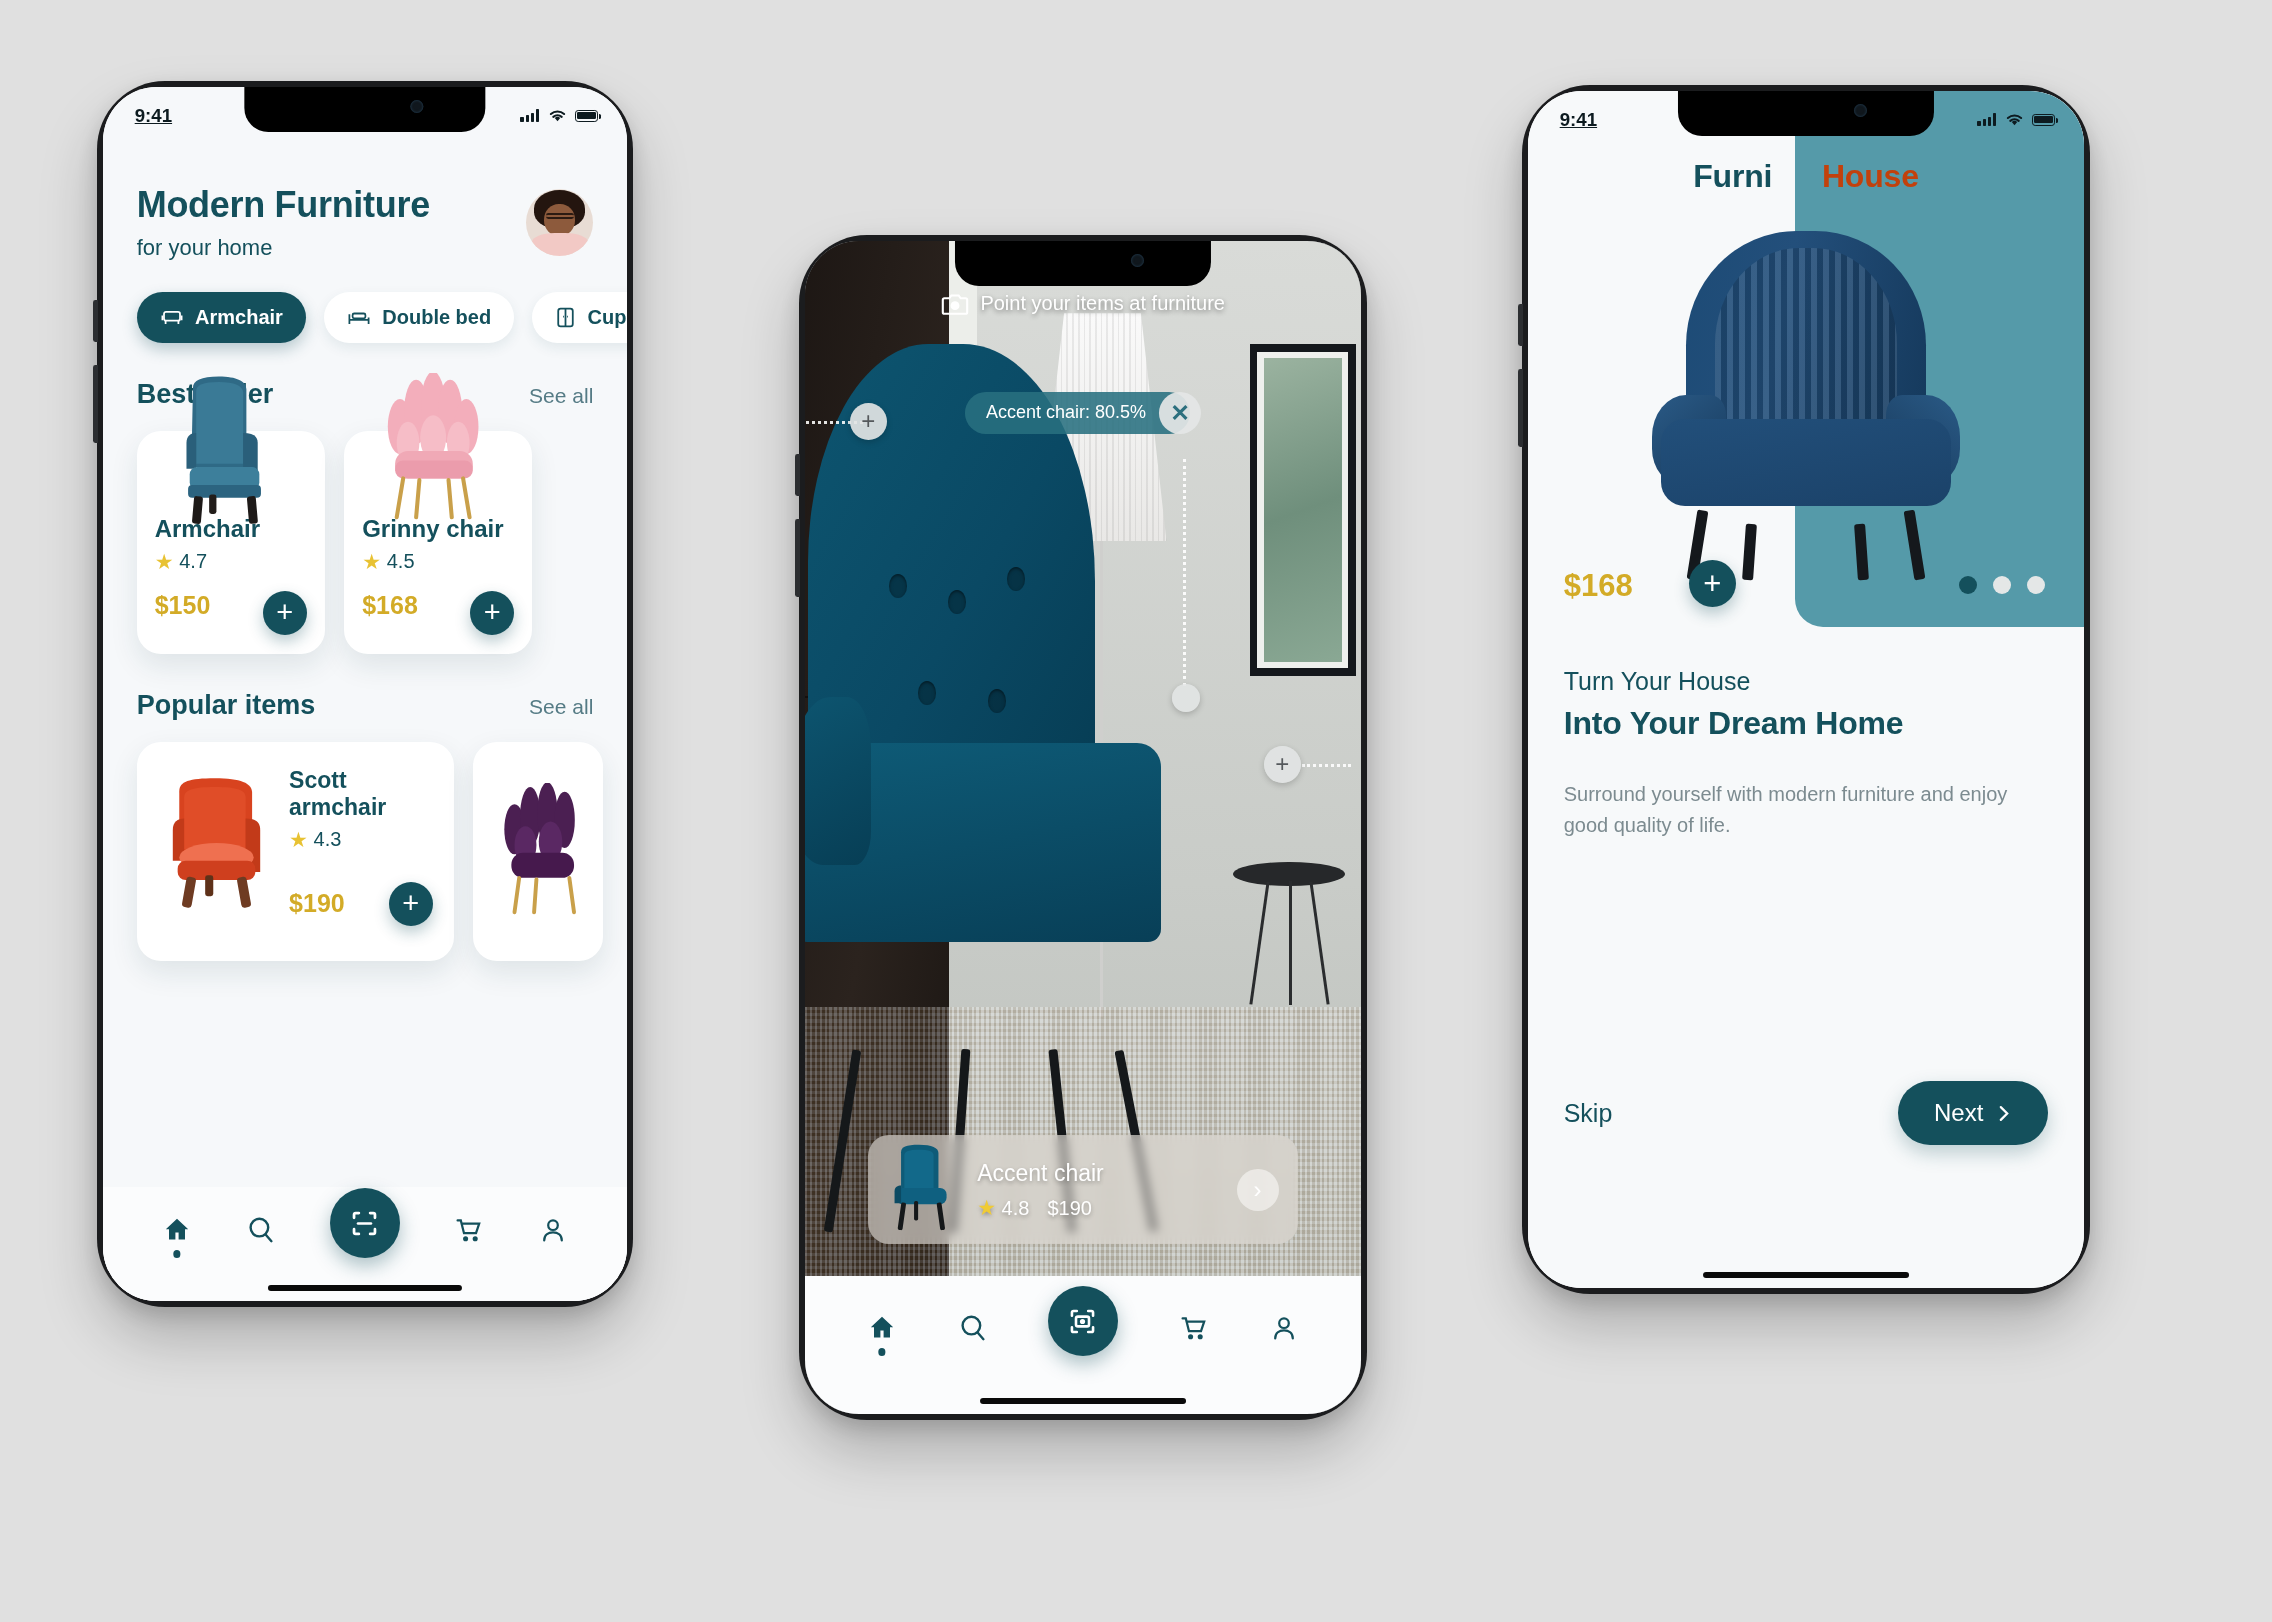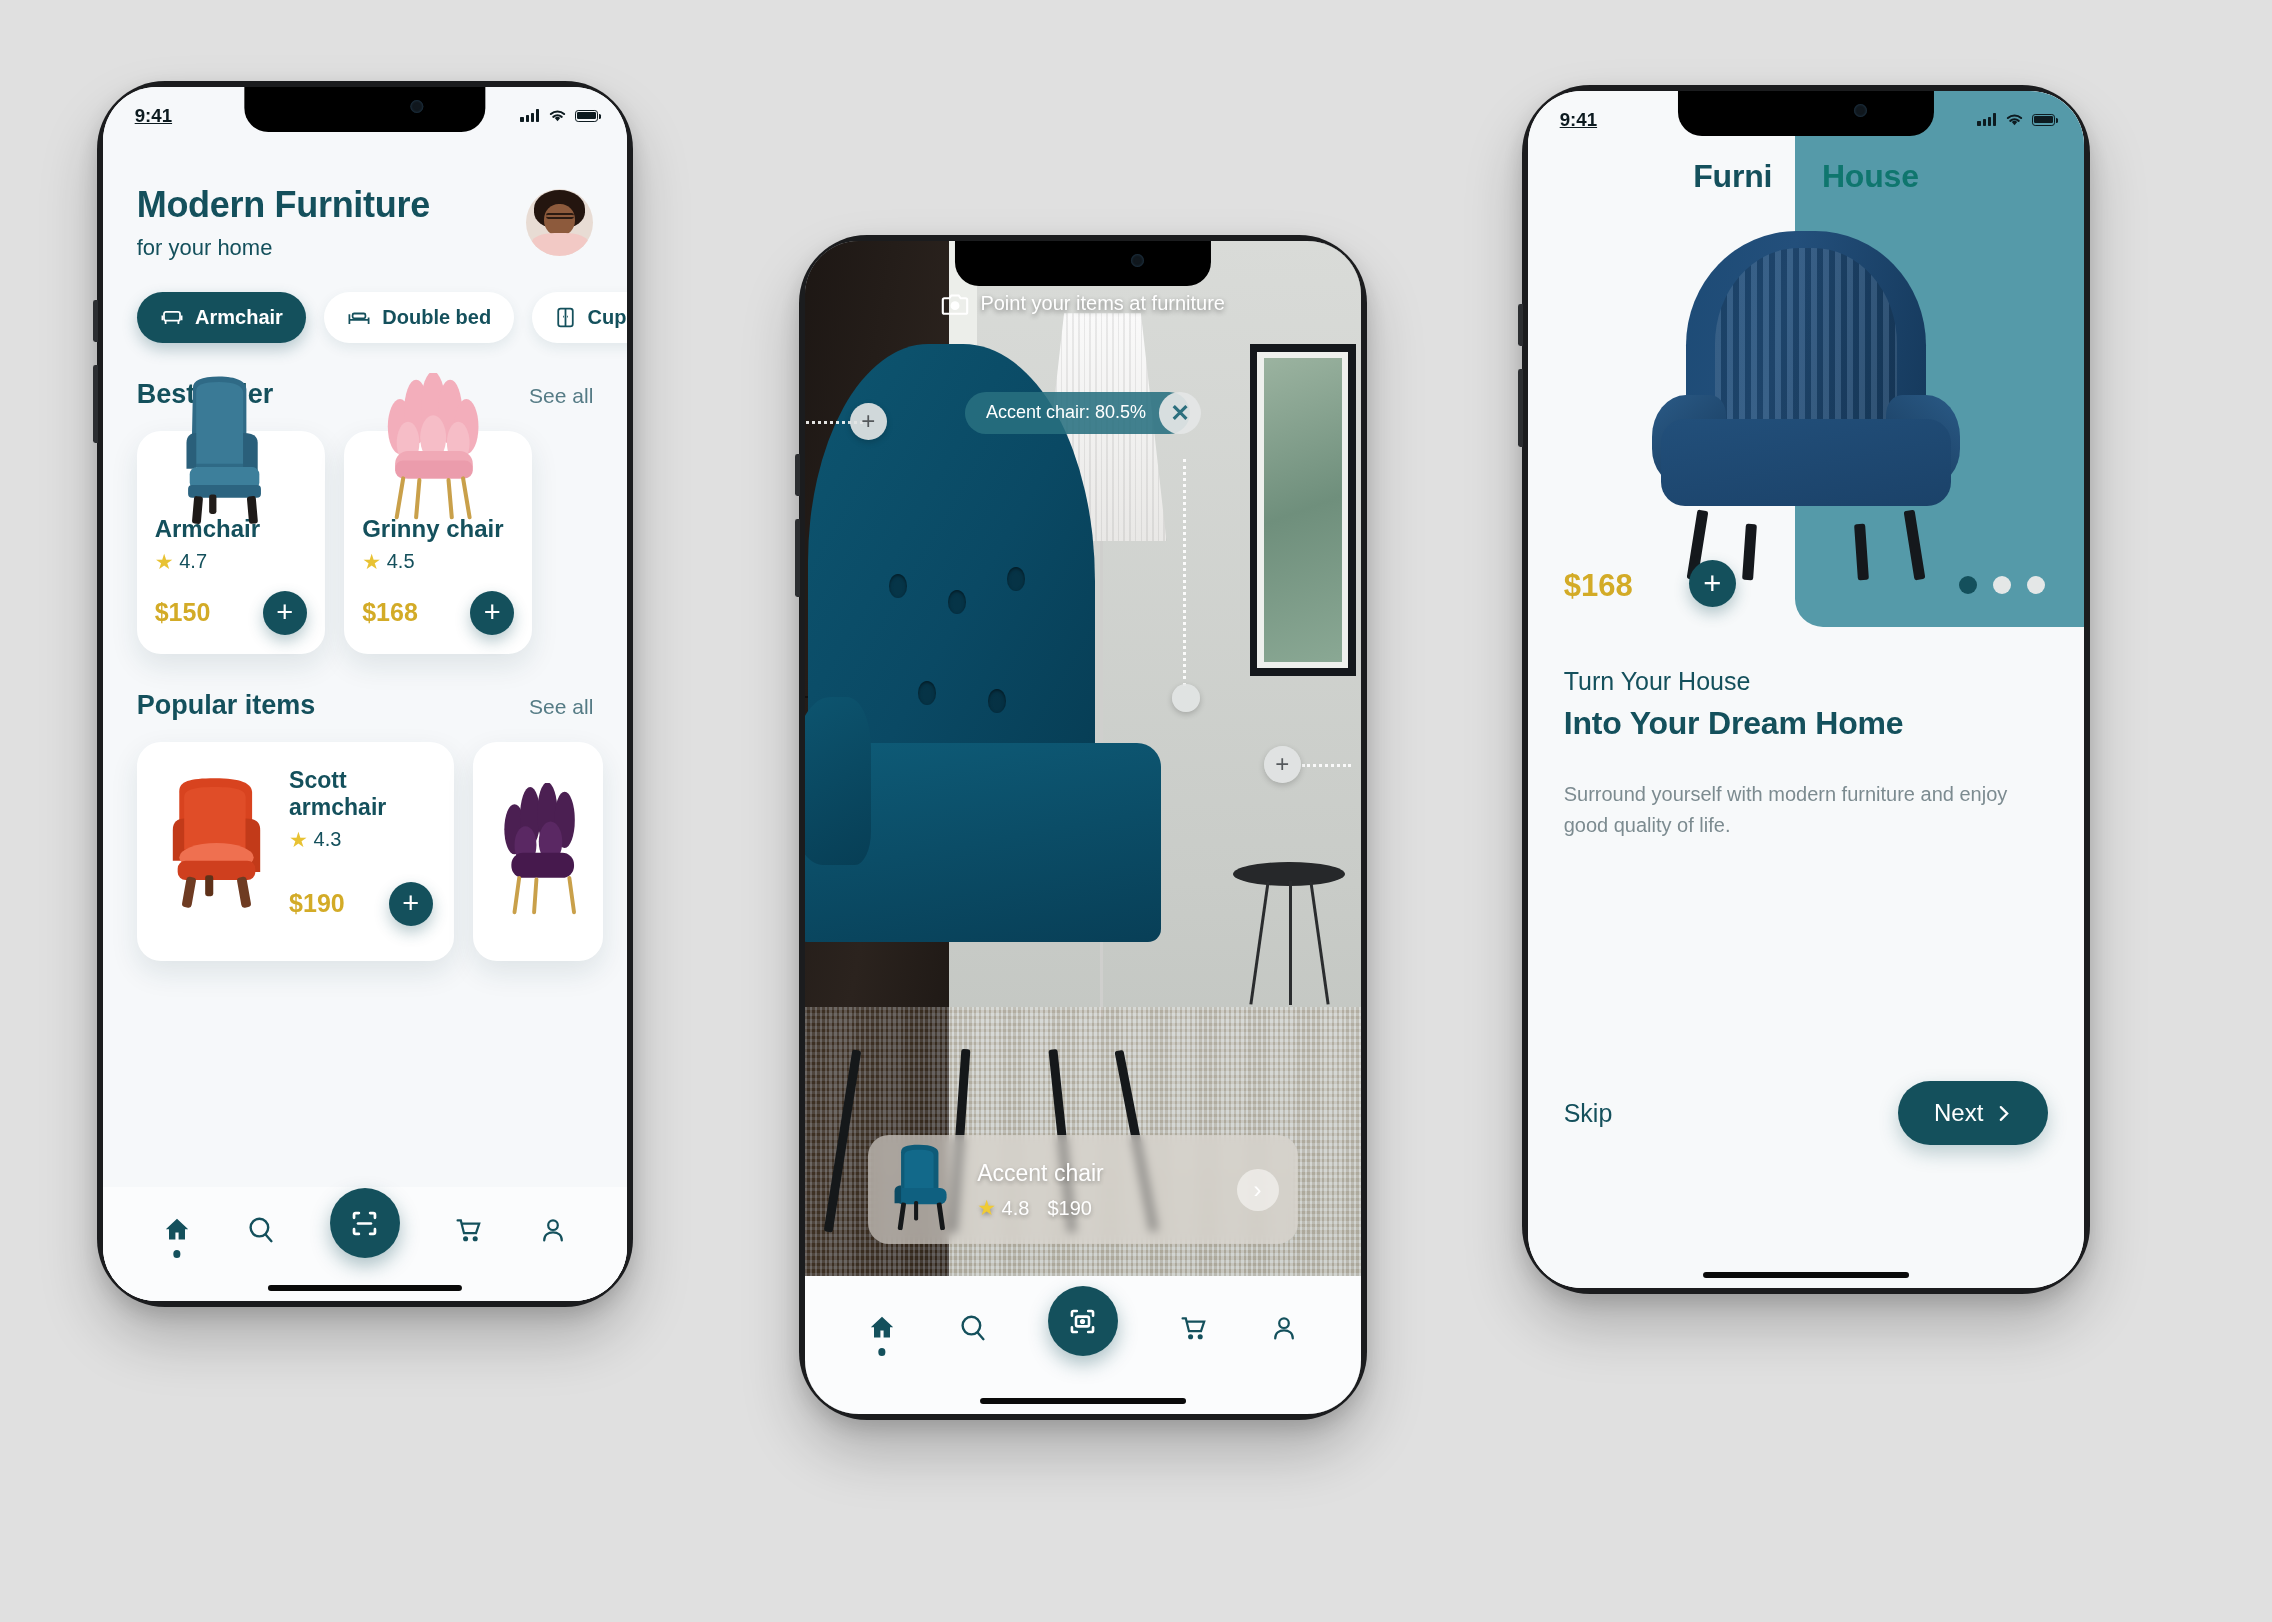--- a/index.html
+++ b/index.html
@@ -68,21 +68,21 @@
   .see-all { font-size:21px; color:#557b85; }
 
   .bs-row { display:flex; gap:19.5px; padding:21px 0 0 34px; }
   .bs-card { width:188px; flex:none; background:#fff; border-radius:24px; position:relative;
              padding:84px 18px 19.5px; box-shadow:0 11.4px 28px rgba(23,60,70,.10); }
   .bs-img { position:absolute; top:-58px; left:50%; transform:translateX(-50%);
             width:170px; height:159px; }
   .bs-name { font-size:24px; font-weight:700; color:#14505c; }
   .rate { display:flex; align-items:center; gap:5.7px; font-size:20px; color:#14505c; margin-top:7.3px; }
   .star { color:#e8c233; font-size:21px; line-height:1; }
-  .bs-foot { display:flex; justify-content:space-between; align-items:center; margin-top:18px; }
+  .bs-foot { display:flex; justify-content:space-between; margin-top:18px; }
   .price { font-size:25px; font-weight:700; color:#d3ab27; }
   .plus { width:44px; height:44px; border-radius:50%; background:#14505c; color:#fff;
           display:flex; align-items:center; justify-content:center; font-size:29px; font-weight:300;
           box-shadow:0 6.5px 14.6px rgba(20,80,92,.30); line-height:1; }
 
   .pop-row { display:flex; gap:19.5px; padding:21px 0 0 34px; }
   .pop-card { width:317px; flex:none; background:#fff; border-radius:24px; padding:21px 21px 35px 18px;
               display:flex; gap:11.4px; align-items:center; box-shadow:0 11.4px 28px rgba(23,60,70,.10); }
   .pop-img { width:123px; height:143px; flex:none; }
   .pop-info { flex:1; padding-top:3.2px; }
@@ -181,21 +181,21 @@
             display:flex; align-items:center; justify-content:space-around; padding:0 32px 34px; z-index:20; }
 
   
   #phone3 { left:1522px; top:85px; width:568px; height:1209px; }
   .ob-screen{position:absolute;inset:0;background:#f7f9fa;}
   .ob-hero{position:absolute;top:0;left:0;right:0;height:536px;}
   .ob-teal{position:absolute;right:0;top:0;width:52%;height:100%;background:#559aa9;
            border-bottom-left-radius:28px;}
   .ob-brand{position:absolute;top:67px;left:0;right:0;text-align:center;z-index:6;
            font-size:32px;font-weight:700;letter-spacing:-0.2px;}
-  .ob-brand .a{color:#14505c;} .ob-brand .b{color:#0f766e;margin-left:41px;}
+  .ob-brand .a{color:#14505c;} .ob-brand .b{color:#c2410c;margin-left:41px;}
   .ob-chair{position:absolute;left:50%;transform:translateX(-50%);bottom:47px;width:308px;height:349px;z-index:5;}
   .ob-chair .back{position:absolute;left:11%;top:0;width:78%;height:63%;
         background:linear-gradient(100deg,#1d4b76,#234f7b 40%,#15395c);
         border-radius:46% 46% 8% 8%/52% 52% 8% 8%;}
   .ob-chair .back::after{content:"";position:absolute;left:12%;top:8%;width:76%;height:84%;
         background:repeating-linear-gradient(90deg,rgba(255,255,255,.10) 0 5.7px,rgba(0,0,0,.14) 5.7px 12px);
         border-radius:46% 46% 8% 8%/52% 52% 8% 8%;}
   .ob-chair .seat{position:absolute;left:3%;top:54%;width:94%;height:25%;
         background:linear-gradient(170deg,#24538090,#1b4269);
         background-color:#1f4a73;border-radius:24px;}

